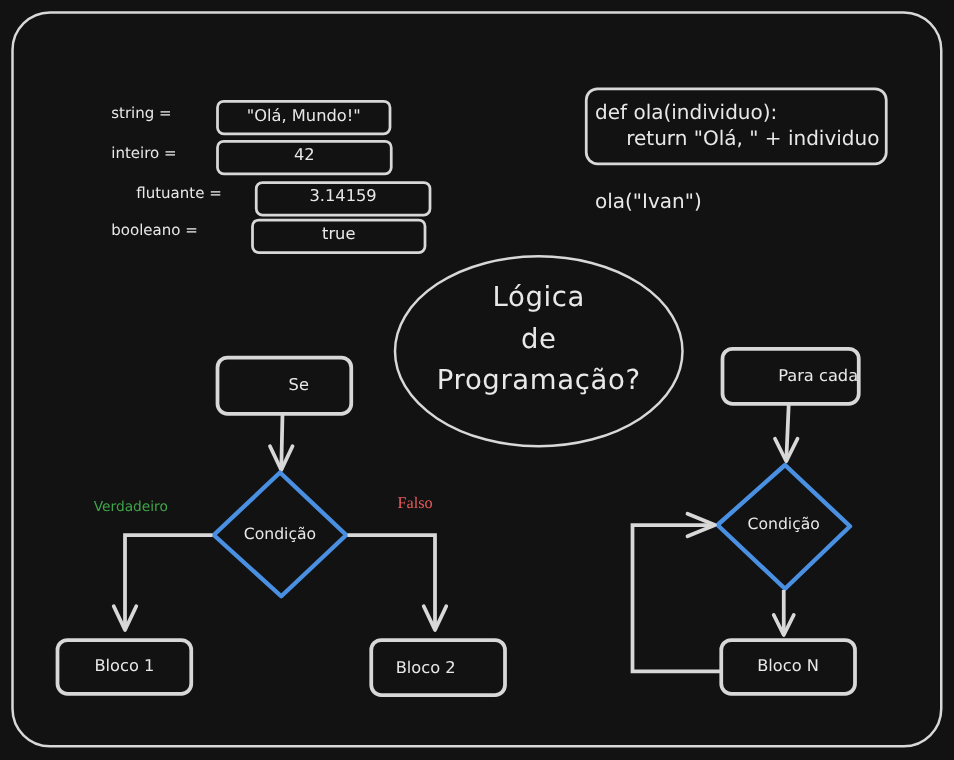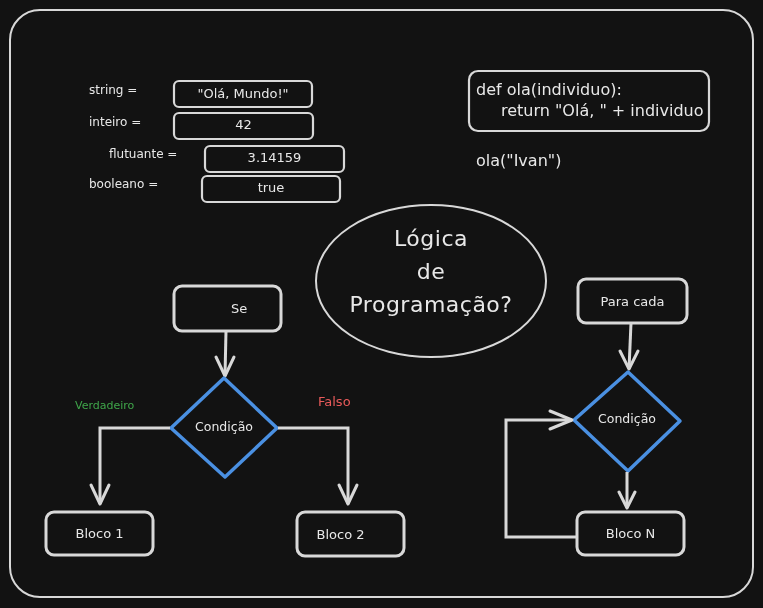--- a/index.html
+++ b/index.html
@@ -73,19 +73,19 @@
 <div class="lbl code" style="left:501px; top:101px;">return "Olá, " + individuo</div>
 <div class="lbl code" style="left:476px; top:151px;">ola("Ivan")</div>
 
 <div class="lbl title-line" style="top:226px;">Lógica</div>
 <div class="lbl title-line" style="top:259px;">de</div>
 <div class="lbl title-line" style="top:292px;">Programação?</div>
 
 <div class="lbl node-text" style="left:174px; top:301px; width:130px;">Se</div>
 <div class="lbl node-text" style="left:170px; top:419px; width:108px; font-size:12.5px;">Condição</div>
 <div class="lbl branch" style="left:75px; top:399px; color:#3fa64a;">Verdadeiro</div>
-<div class="lbl branch" style="left:318px; top:394px; color:#e85a5a; font-size:13px;">Falso</div>
+<div class="lbl branch" style="left:318px; top:394px; color:#e85a5a; font-size:13px;font-family:Liberation Serif, serif;">Falso</div>
 <div class="lbl node-text" style="left:46px; top:526px; width:107px;">Bloco 1</div>
 <div class="lbl node-text" style="left:297px; top:527px; width:87px;">Bloco 2</div>
 
-<div class="lbl node-text" style="left:578px; top:294px; width:109px;">Para cada</div>
+<div class="lbl node-text" style="left:600px; top:294px; width:109px;">Para cada</div>
 <div class="lbl node-text" style="left:574px; top:411px; width:106px; font-size:12.5px;">Condição</div>
 <div class="lbl node-text" style="left:577px; top:526px; width:107px;">Bloco N</div>
 
 </body></html>

